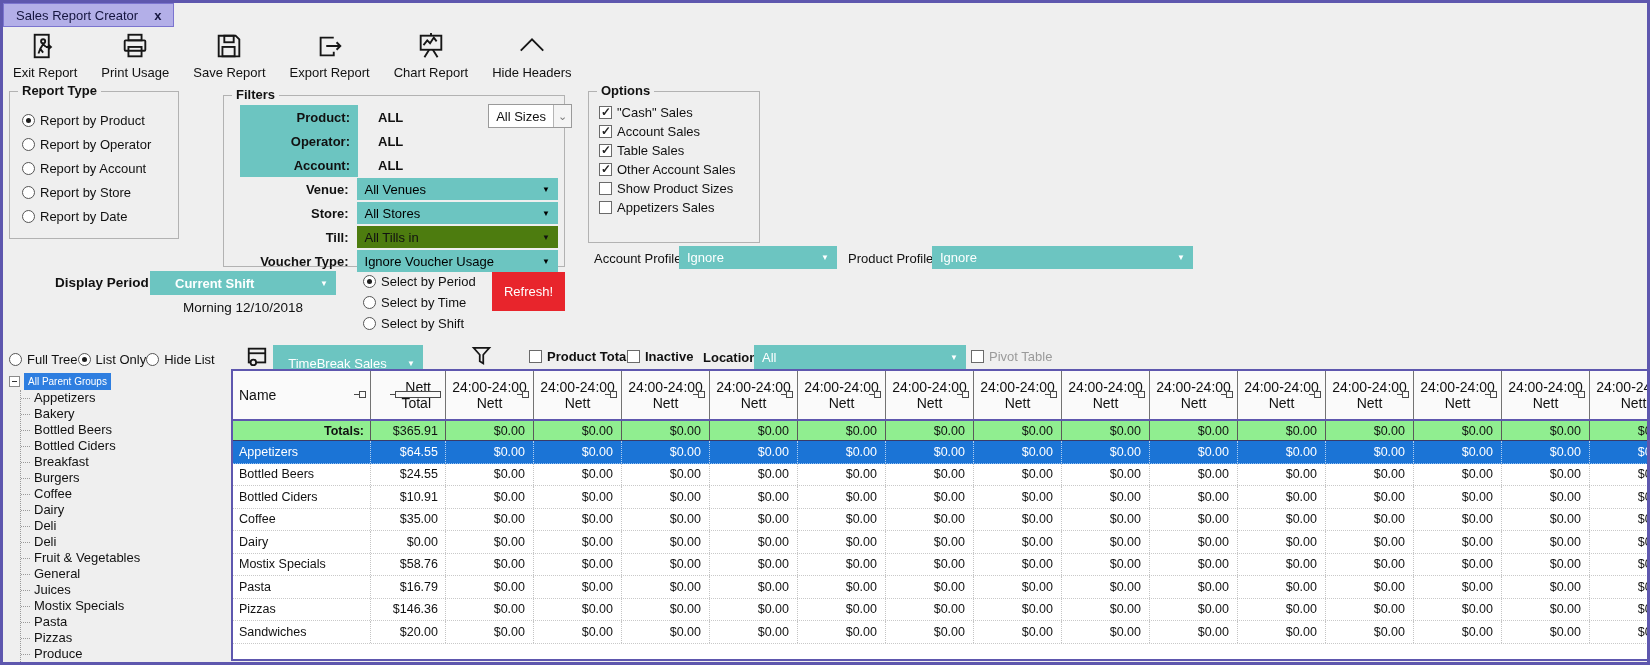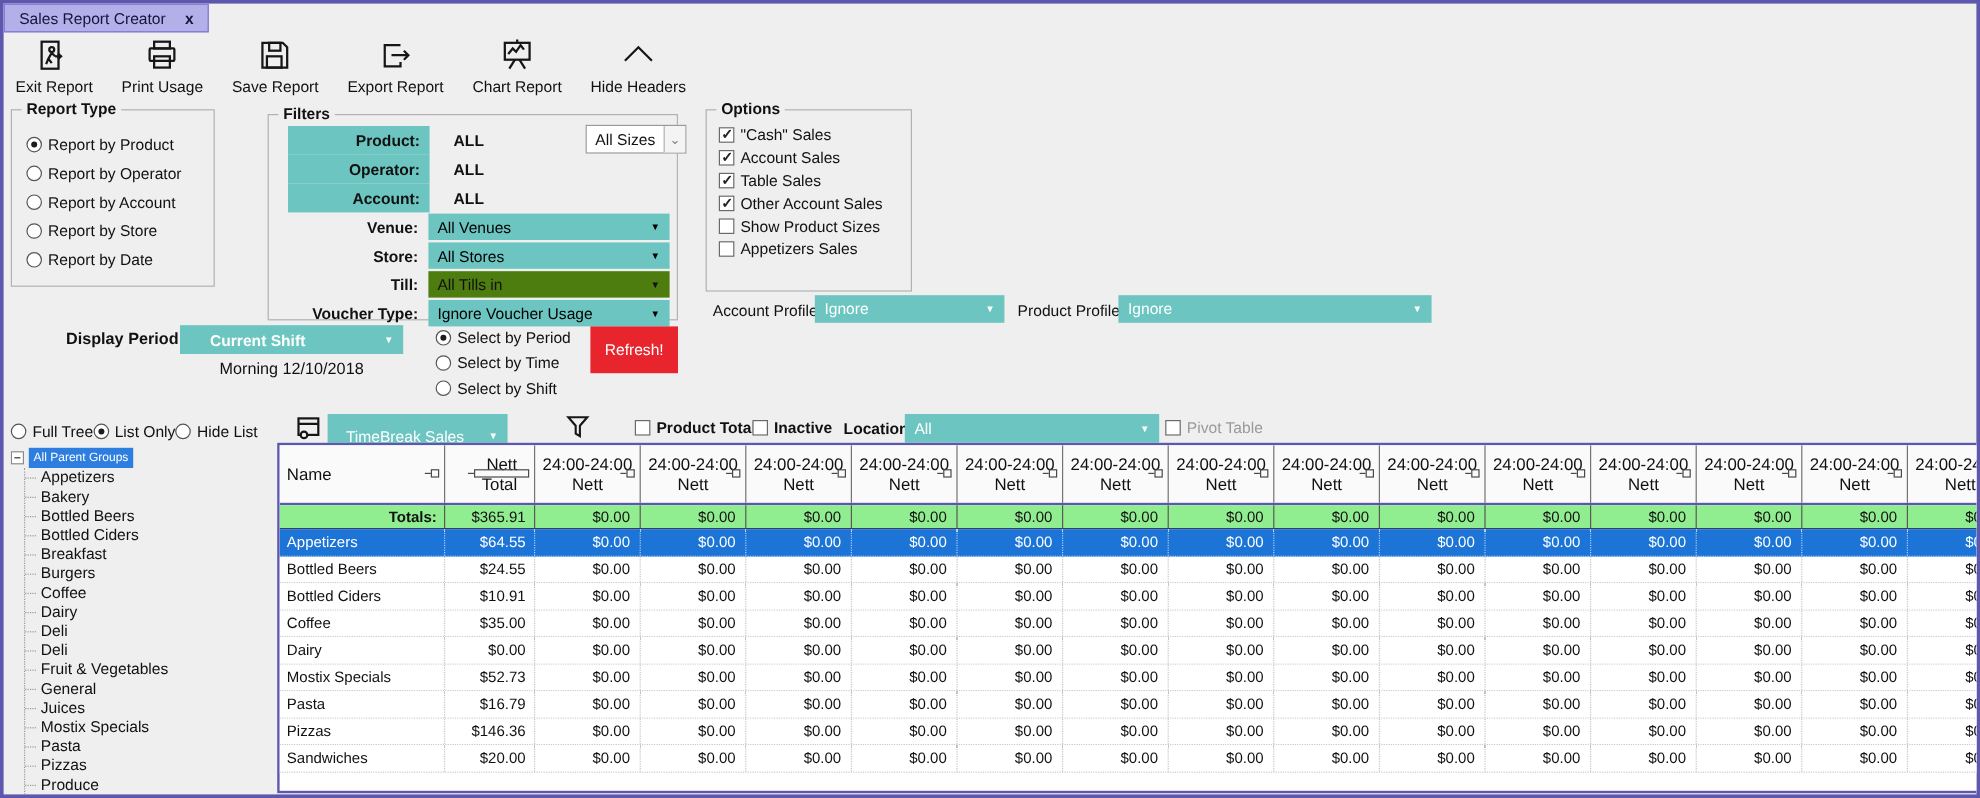--- a/index.html
+++ b/index.html
@@ -555,21 +555,21 @@
         <div class="cell money">$0.00</div>
         <div class="cell money">$0.00</div>
         <div class="cell money">$0.00</div>
         <div class="cell money">$0.00</div>
         <div class="cell money">$0.00</div>
         <div class="cell money">$0.00</div>
         <div class="cell money">$0.00</div>
       </div>
       <div class="grid-row">
         <div class="cell name">Mostix Specials</div>
-        <div class="cell nett">$52.73</div>
+        <div class="cell nett">$58.76</div>
         <div class="cell money">$0.00</div>
         <div class="cell money">$0.00</div>
         <div class="cell money">$0.00</div>
         <div class="cell money">$0.00</div>
         <div class="cell money">$0.00</div>
         <div class="cell money">$0.00</div>
         <div class="cell money">$0.00</div>
         <div class="cell money">$0.00</div>
         <div class="cell money">$0.00</div>
         <div class="cell money">$0.00</div>

